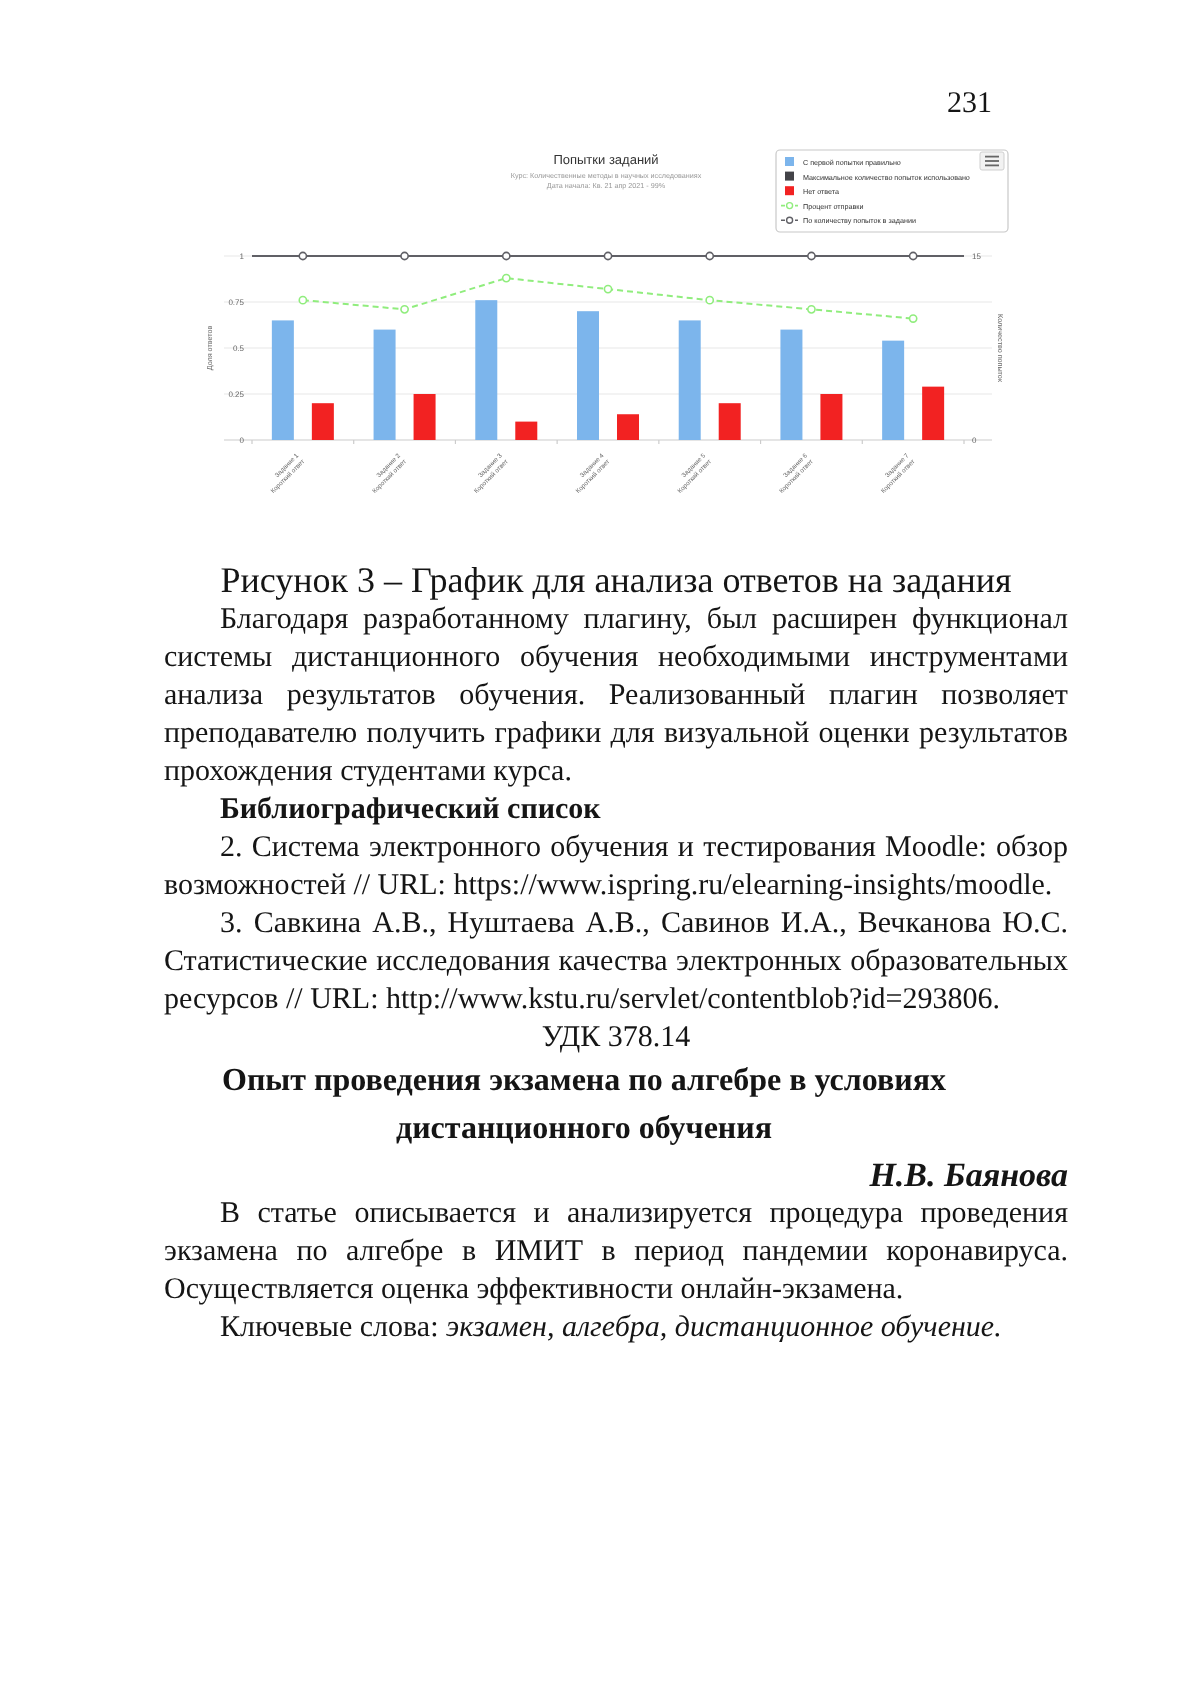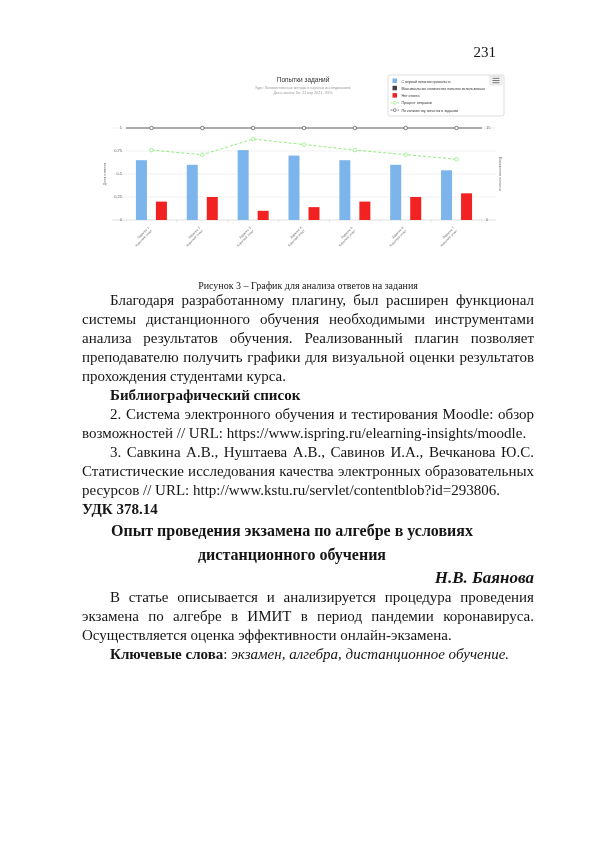--- a/index.html
+++ b/index.html
@@ -3,33 +3,33 @@
 <meta charset="utf-8">
 <style>
   html,body{margin:0;padding:0;}
   body{
     position:relative;width:600px;height:852px;background:#ffffff;
     font-family:"Liberation Serif",serif;color:#151515;overflow:hidden;
   }
   .pageno{position:absolute;top:44px;right:104px;font-size:15px;}
   .figure{margin:70px 0 0 96px;width:414px;}
   svg{font-family:"Liberation Sans",sans-serif;display:block;}
-  .caption{margin:14px 66px 0 82px;text-align:center;font-size:10px;}
+  .caption{margin:14px 66px 0 82px;text-align:center;font-size:18px;}
   .content{margin:0 66px 12px 82px;font-size:15px;line-height:19px;text-align:justify;}
   .content p{margin:0;text-indent:28px;}
   .para{margin-top:8px;}
   .bib-head{margin-top:9px;font-weight:bold;}
-  .udk{margin-top:26px;font-weight:bold;text-indent:0 !important;text-align:left;}
+  .udk{margin-top:26px;font-weight:normal;text-indent:0 !important;text-align:center;}
   .title{margin:16px auto 0;max-width:420px;text-align:center;font-weight:bold;
          font-size:16px;line-height:24px;text-indent:0 !important;}
   .author{margin-top:9px;text-align:right;font-weight:bold;font-style:italic;
           font-size:17px;text-indent:0 !important;line-height:21px;}
   .affil{text-align:center;font-style:italic;font-size:16px;text-indent:0 !important;line-height:21px;}
   .abstract{margin-top:8px;}
-  .kw-label{font-weight:bold;}
+  .kw-label{font-weight:normal;}
   .kw-text{font-style:italic;}
 </style>
 </head>
 <body>
 
 <div class="pageno">231</div>
 
 <div class="figure">
   <svg id="chart-svg" width="414" height="196" viewBox="0 0 414 196">
       <text x="207" y="12" text-anchor="middle" font-size="6.5" fill="#333">Попытки заданий</text>

